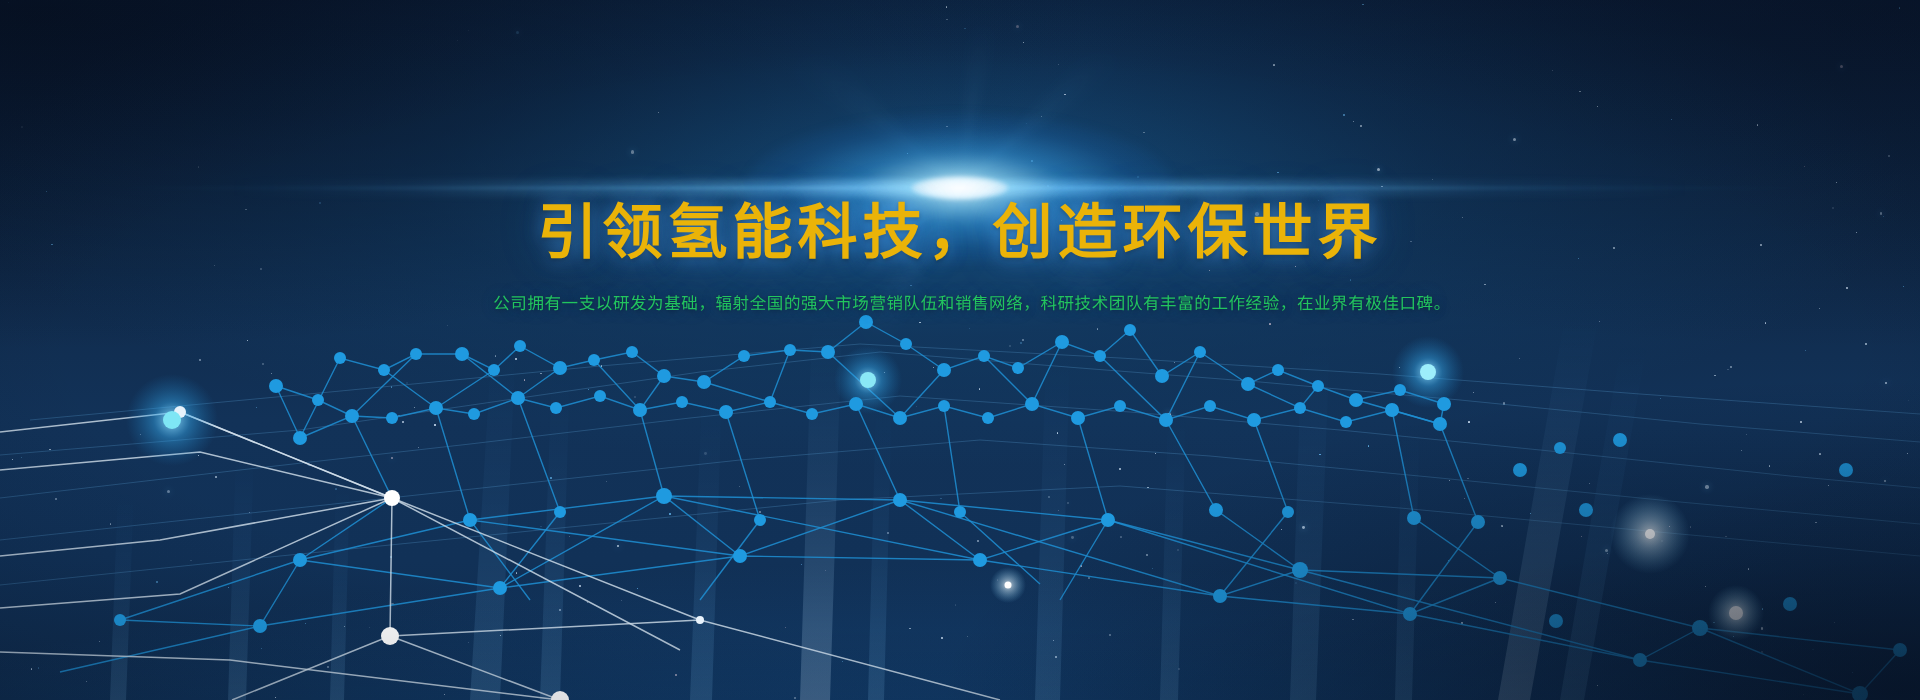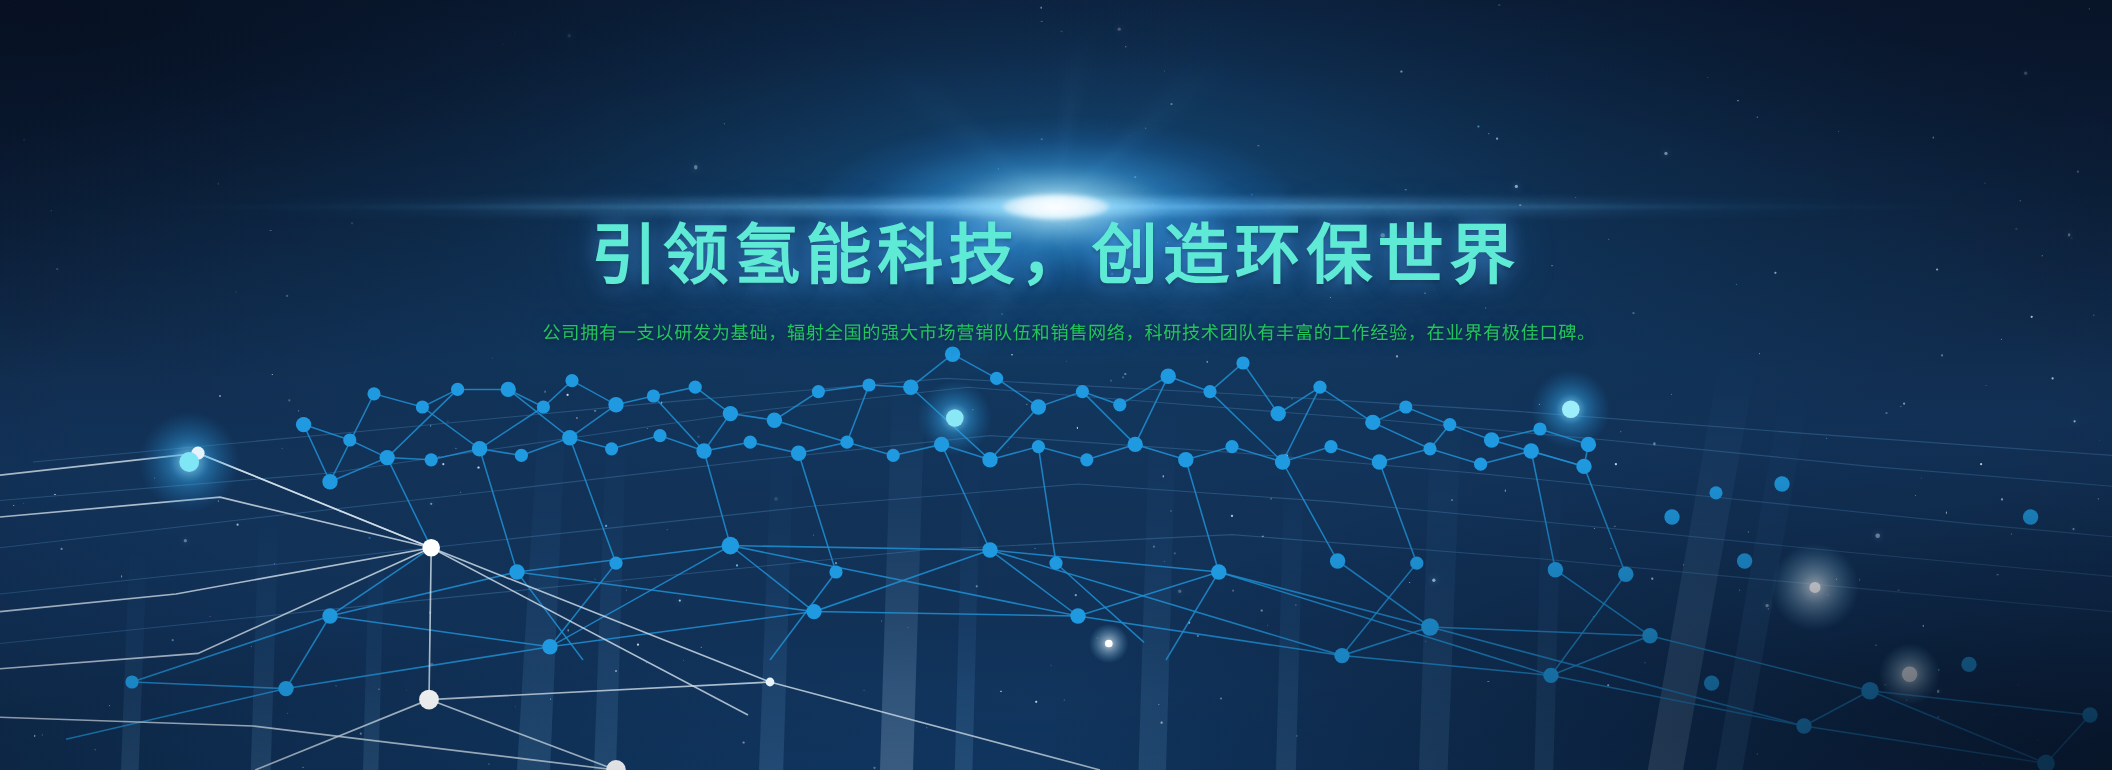--- a/index.html
+++ b/index.html
@@ -180,21 +180,21 @@
   .headline {
     position: absolute;
     left: 0;
     top: 198px;
     width: 100%;
     margin: 0;
     font-size: 60px;
     line-height: 1.18;
     font-weight: bold;
     letter-spacing: 5px;
-    color: #5eead4;
+    color: #eab308;
     text-shadow:
       0 0 18px rgba(90,175,255,0.55),
       0 0 44px rgba(40,120,210,0.45),
       0 2px 4px rgba(0,0,0,0.35);
     white-space: nowrap;
   }
   .subline {
     position: absolute;
     left: 0;
     top: 278px;

